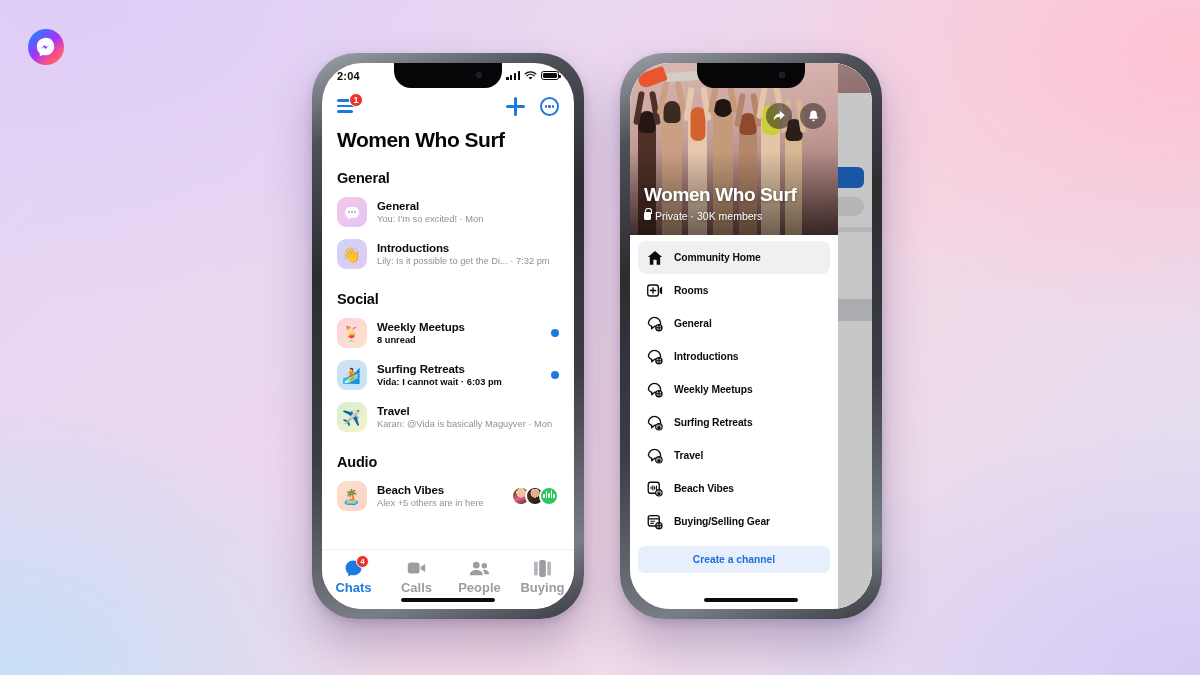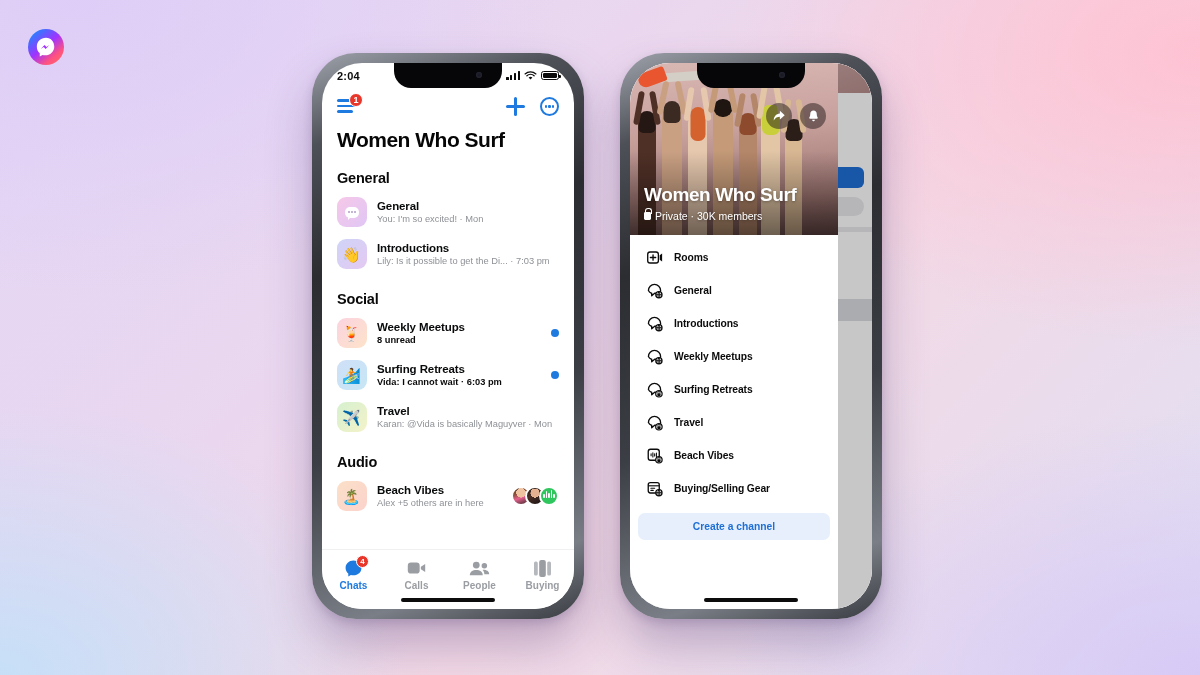--- a/index.html
+++ b/index.html
@@ -107,21 +107,21 @@
     display:flex; align-items:flex-end; justify-content:center; gap:1.1px; padding-bottom:6px;
     border:2px solid #fff; flex:none; }
   .audio-badge i{ width:1.4px; background:#fff; border-radius:1px; display:block; }
   .audio-badge i:nth-child(1){height:4px}.audio-badge i:nth-child(2){height:7px}
   .audio-badge i:nth-child(3){height:5px}.audio-badge i:nth-child(4){height:8px}
   .audio-badge i:nth-child(5){height:4px}
 
   .tabbar { position:absolute; left:0; right:0; bottom:0; height:60px; background:#fff;
     display:flex; align-items:flex-start; padding-top:9px; border-top:0.5px solid #f0f0f1; z-index:35; }
   .tab { flex:1; display:flex; flex-direction:column; align-items:center; gap:3px; }
-  .tab-label { font-size:10px; color:#9a9da2; font-weight:bold; }
+  .tab-label { font-size:13px; color:#9a9da2; font-weight:bold; }
   .tab.active .tab-label { color:#1f7ae0; }
   .tab-ic { width:21px; height:18px; position:relative; display:flex; align-items:center; justify-content:center; }
   .tab-badge { position:absolute; right:-5px; top:-4px; min-width:13px; height:13px; border-radius:7px;
     background:#E8362B; color:#fff; font-size:8px; font-weight:bold; display:flex;
     align-items:center; justify-content:center; border:1.5px solid #fff; padding:0 2.5px; }
 
   
   .r-bg { position:absolute; inset:0; background:#f0f0f2; }
   
   .r-peek { position:absolute; right:0; top:0; width:86px; height:100%; background:#fff;
@@ -256,21 +256,21 @@
           </div>
         <div class="chat-txt">
           <div class="chat-name">General</div>
           <div class="chat-sub">You: I'm so excited!  ·  Mon</div>
         </div>
       </div>
       <div class="chat-row">
         <div class="ava intro">👋</div>
         <div class="chat-txt">
           <div class="chat-name">Introductions</div>
-          <div class="chat-sub">Lily: Is it possible to get the Di...  ·  7:03 pm</div>
+          <div class="chat-sub">Lily: Is it possible to get the Di...  ·  7:32 pm</div>
         </div>
       </div>
 
       <div class="sec-head">Social</div>
       <div class="chat-row">
         <div class="ava meetups">🍹</div>
         <div class="chat-txt">
           <div class="chat-name">Weekly Meetups</div>
           <div class="chat-sub unread">8 unread</div>
         </div>
@@ -446,20 +446,28 @@
         <div class="r-hero-txt">
           <div class="r-hero-title">Women Who Surf</div>
           <div class="r-hero-sub">
             <span class="lock"></span>
             <span>Private · 30K members</span>
           </div>
         </div>
       </div>
 
       <div class="menu-list">
+        <div class="menu-item active">
+          <div class="mic">
+            <svg width="16" height="16" viewBox="0 0 18 18">
+                <path d="M9 1 1 8h2.2v8.5h4V11h3.6v5.5h4V8H17L9 1z" fill="#0b0b0c"></path>
+              </svg>
+          </div>
+          <div class="menu-label">Community Home</div>
+        </div>
         <div class="menu-item">
           <div class="mic">
             <svg width="16" height="13" viewBox="0 0 18 14">
                 <rect x="0.8" y="0.8" width="12" height="12.4" rx="2.6" stroke="#0b0b0c" stroke-width="1.5" fill="none"></rect>
                 <path d="M6.8 4v6M3.8 7h6" stroke="#0b0b0c" stroke-width="1.5" stroke-linecap="round"></path>
                 <path d="M14.3 4.6 17 2.6v8.8l-2.7-2z" fill="#0b0b0c"></path>
               </svg>
           </div>
           <div class="menu-label">Rooms</div>
         </div>

